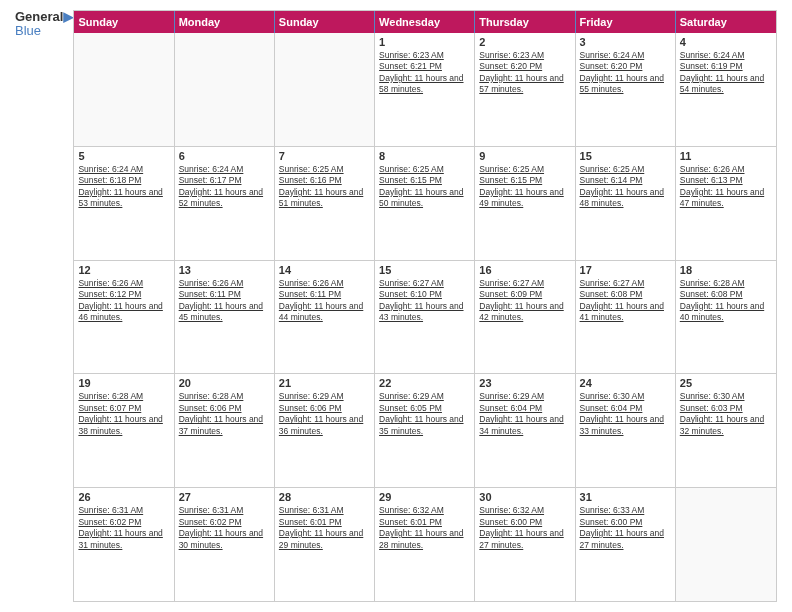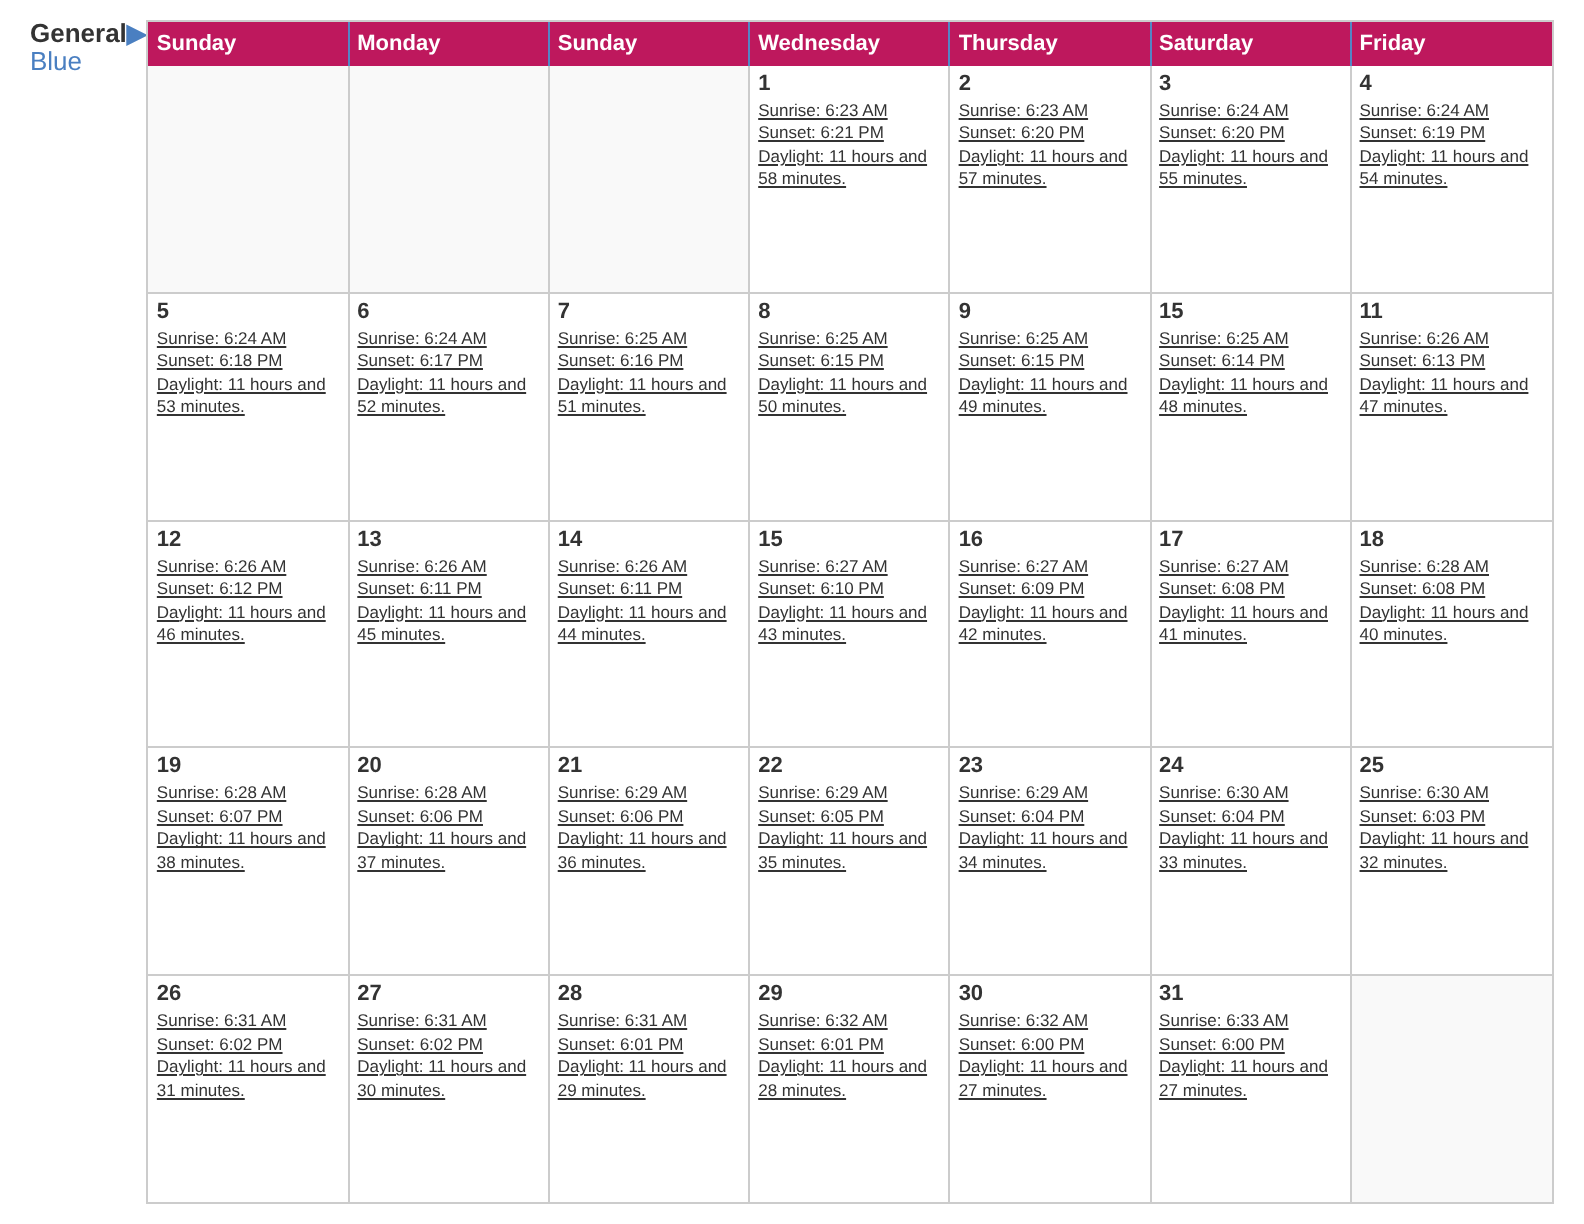--- a/index.html
+++ b/index.html
@@ -120,22 +120,22 @@
     </div>
   </div>
 
   <div class="calendar">
     <div class="cal-header">
     <div class="cal-header-cell">Sunday</div>
         <div class="cal-header-cell">Monday</div>
         <div class="cal-header-cell">Sunday</div>
         <div class="cal-header-cell">Wednesday</div>
         <div class="cal-header-cell">Thursday</div>
+        <div class="cal-header-cell">Friday</div>
         <div class="cal-header-cell">Saturday</div>
-        <div class="cal-header-cell">Friday</div>
       </div>
     <div class="cal-body">
     <div class="cal-row">
           <div class="cal-cell empty"></div>
           <div class="cal-cell empty"></div>
           <div class="cal-cell empty"></div>
           <div class="cal-cell">
             <div class="day-number">1</div>
             <div class="cell-info" style="white-space: pre-line;">Sunrise: 6:23 AM
 Sunset: 6:21 PM

